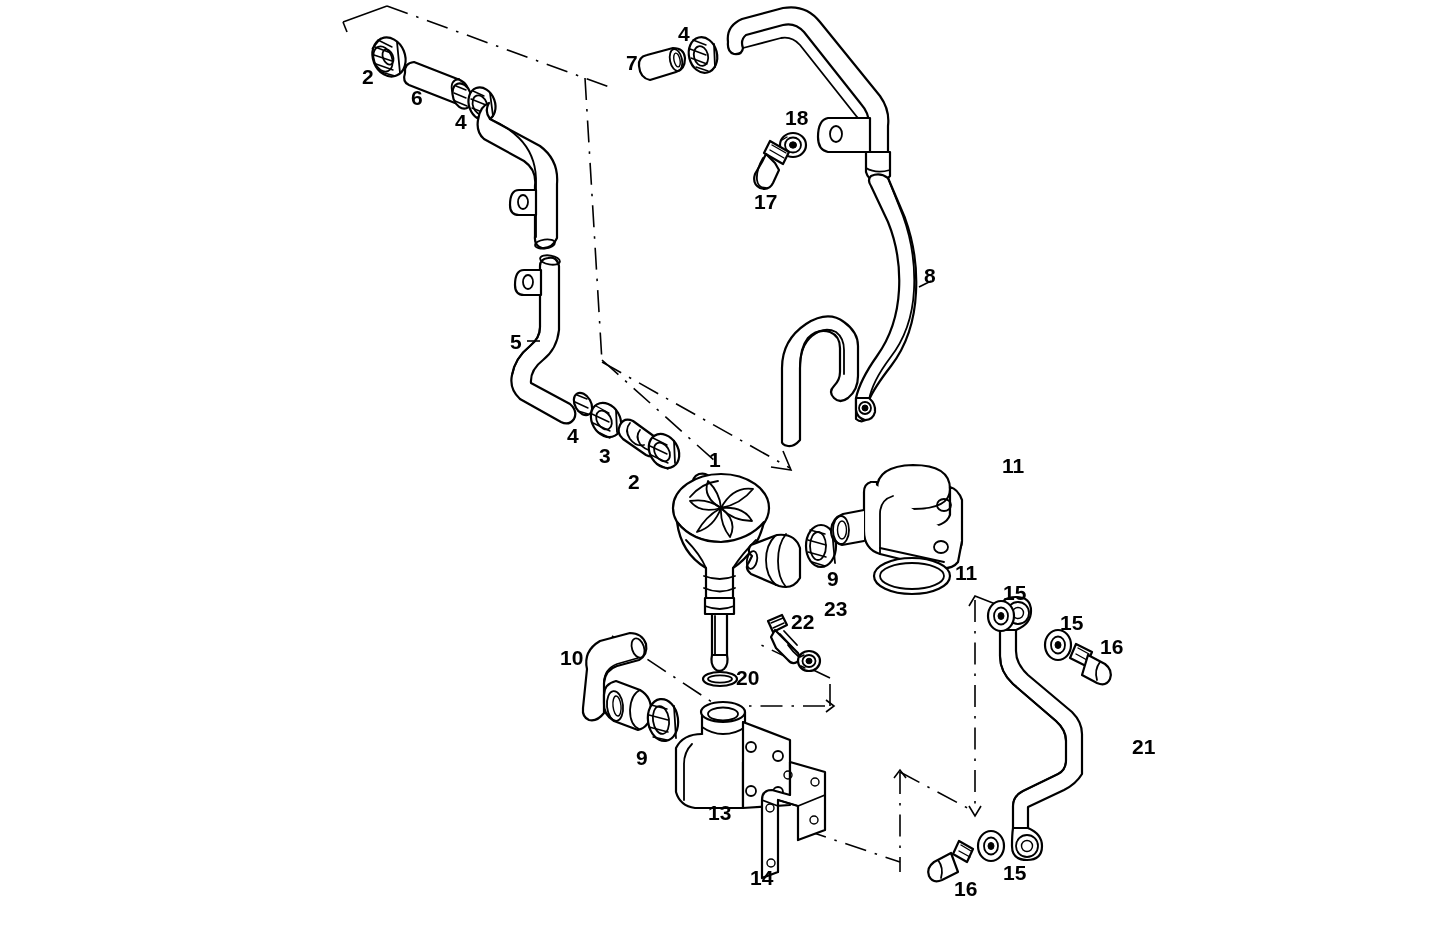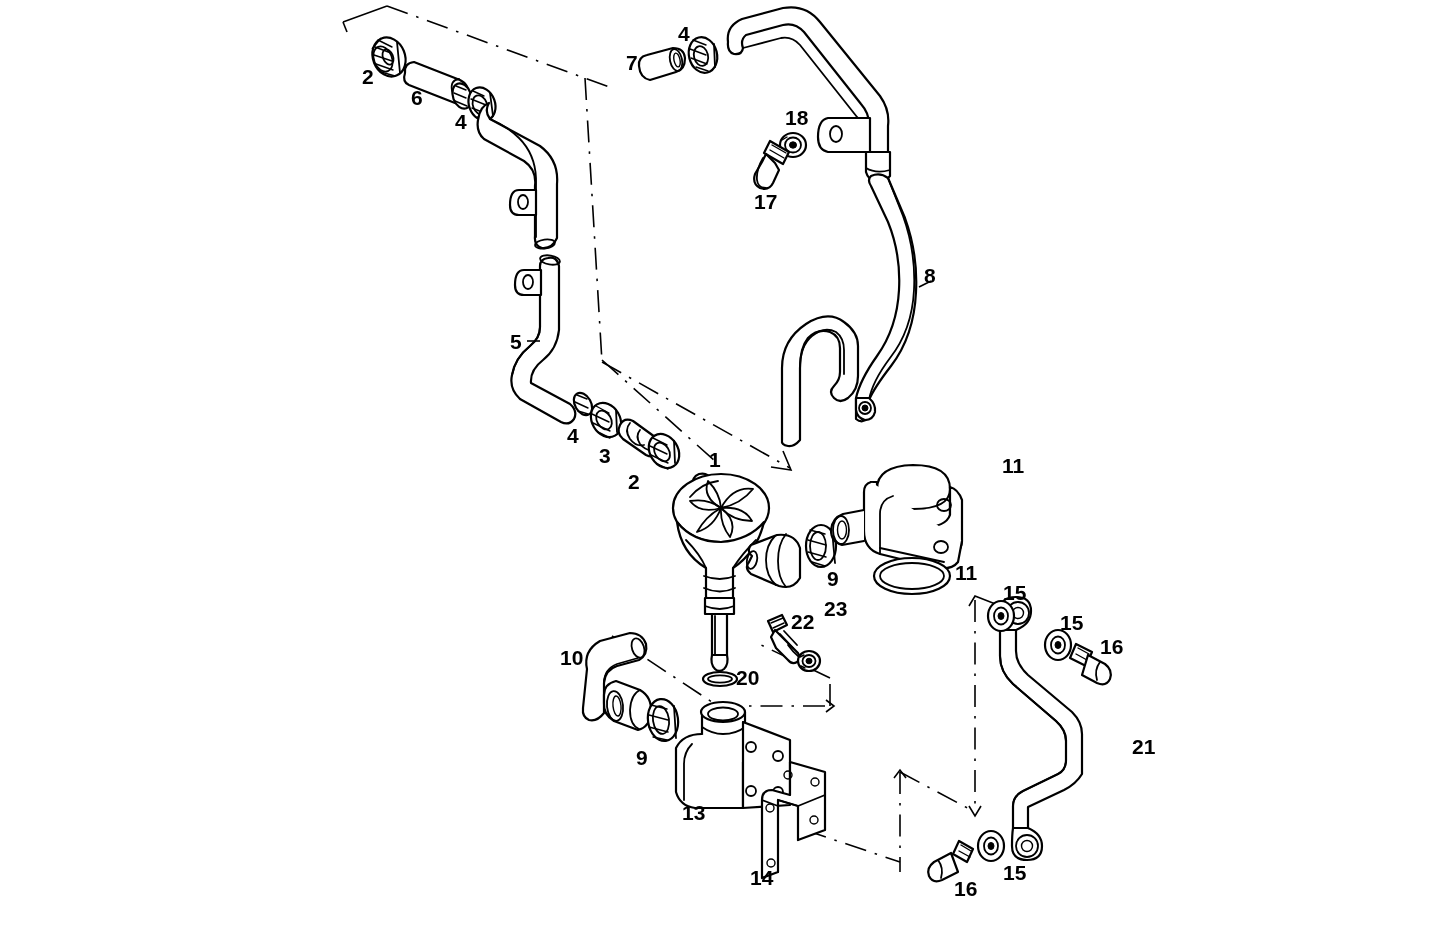--- a/index.html
+++ b/index.html
@@ -431,18 +431,18 @@
   <div class="callout" style="left:955px; top:562px;">11</div>
   <div class="callout" style="left:791px; top:603px;margin-top:8px;">22</div>
   <div class="callout" style="left:824px; top:598px;">23</div>
   <div class="callout" style="left:1003px; top:582px;">15</div>
   <div class="callout" style="left:1060px; top:612px;">15</div>
   <div class="callout" style="left:1100px; top:636px;">16</div>
   <div class="callout" style="left:560px; top:647px;">10</div>
   <div class="callout" style="left:736px; top:667px;">20</div>
   <div class="callout" style="left:636px; top:747px;">9</div>
   <div class="callout" style="left:1132px; top:736px;">21</div>
-  <div class="callout" style="left:682px; top:802px;">13</div>
+  <div class="callout" style="left:708px; top:802px;">13</div>
   <div class="callout" style="left:750px; top:867px;">14</div>
   <div class="callout" style="left:1003px; top:862px;">15</div>
   <div class="callout" style="left:954px; top:878px;">16</div>
 
 </div>
 
 </body></html>

